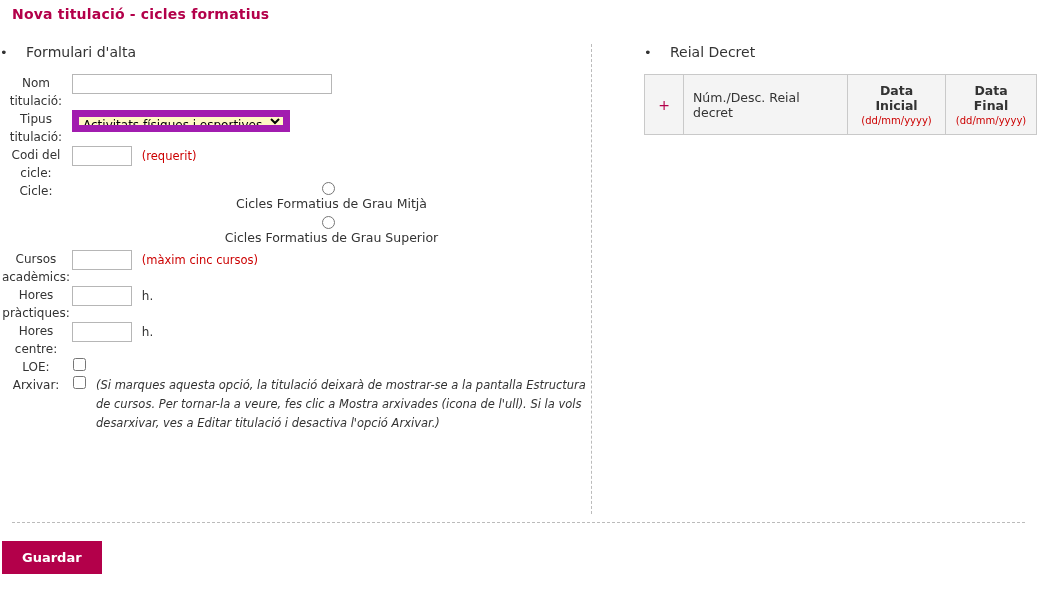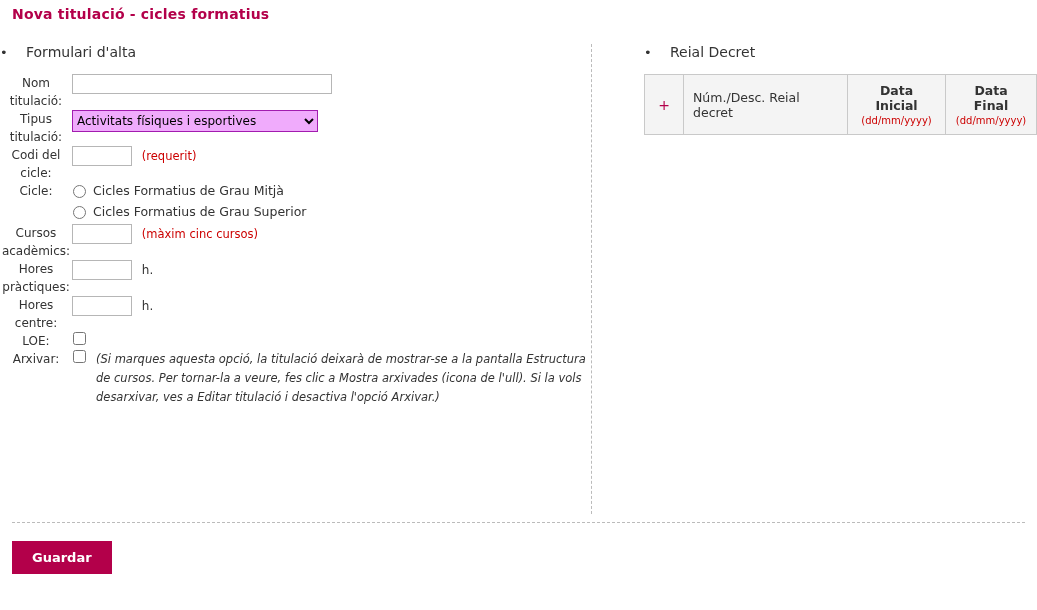--- a/index.html
+++ b/index.html
@@ -81,43 +81,44 @@
     height: 18px;
     background: #fff;
     font-family: "DejaVu Sans", sans-serif;
     font-size: 12px;
     padding: 0 3px;
     box-sizing: content-box;
   }
   input.w-long { width: 252px; }
   input.w-small { width: 52px; }
   select.sel {
-    width: 246px;
+    width: 218px;
     height: 22px;
     font-family: "DejaVu Sans", sans-serif;
     font-size: 12px;
-    border: 1px solid #a21caf;
-    background: #f0abfc;
+    border: 7px solid #a21caf;
+    background: #fef9c3;
   }
   .hint {
     color: #cc0000;
     font-size: 11.5px;
     margin-left: 6px;
     font-style: normal;
   }
   .unit {
     margin-left: 6px;
     font-size: 12px;
     color: #333;
   }
   .radio-row {
     display: flex;
     align-items: center;
     margin-bottom: 3px;
     font-size: 12.5px;
+    flex-direction: column;
   }
   input[type="radio"], input[type="checkbox"] {
     margin: 0 7px 0 1px;
   }
   .plain-val {
     font-size: 12px;
     padding-top: 2px;
   }
   .archive-cell {
     display: flex;
@@ -166,21 +167,21 @@
     font-size: 10px;
     font-weight: normal;
     margin-top: 2px;
   }
 
   .footer-sep {
     border-top: 1px dashed #bbbbbb;
     margin: 8px 12px 0 12px;
   }
   .btn-save {
-    margin: 18px 0 0 12px;
+    margin: 18px 0 0 2px;
     background: #b3004a;
     color: #ffffff;
     border: none;
     font-family: "DejaVu Sans", sans-serif;
     font-size: 13px;
     font-weight: bold;
     padding: 9px 20px;
     cursor: pointer;
   }
 </style>

